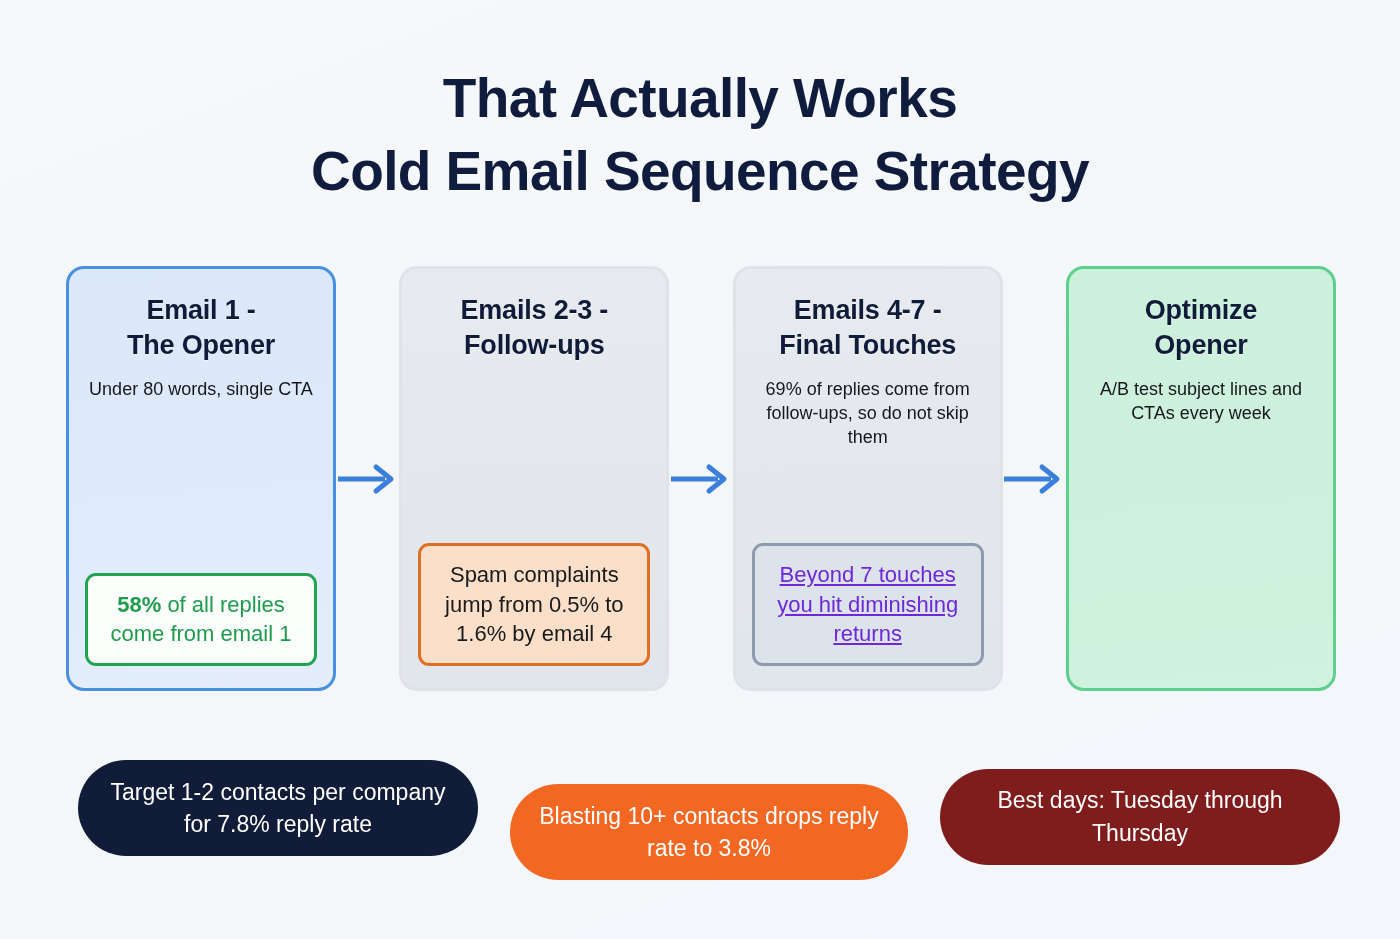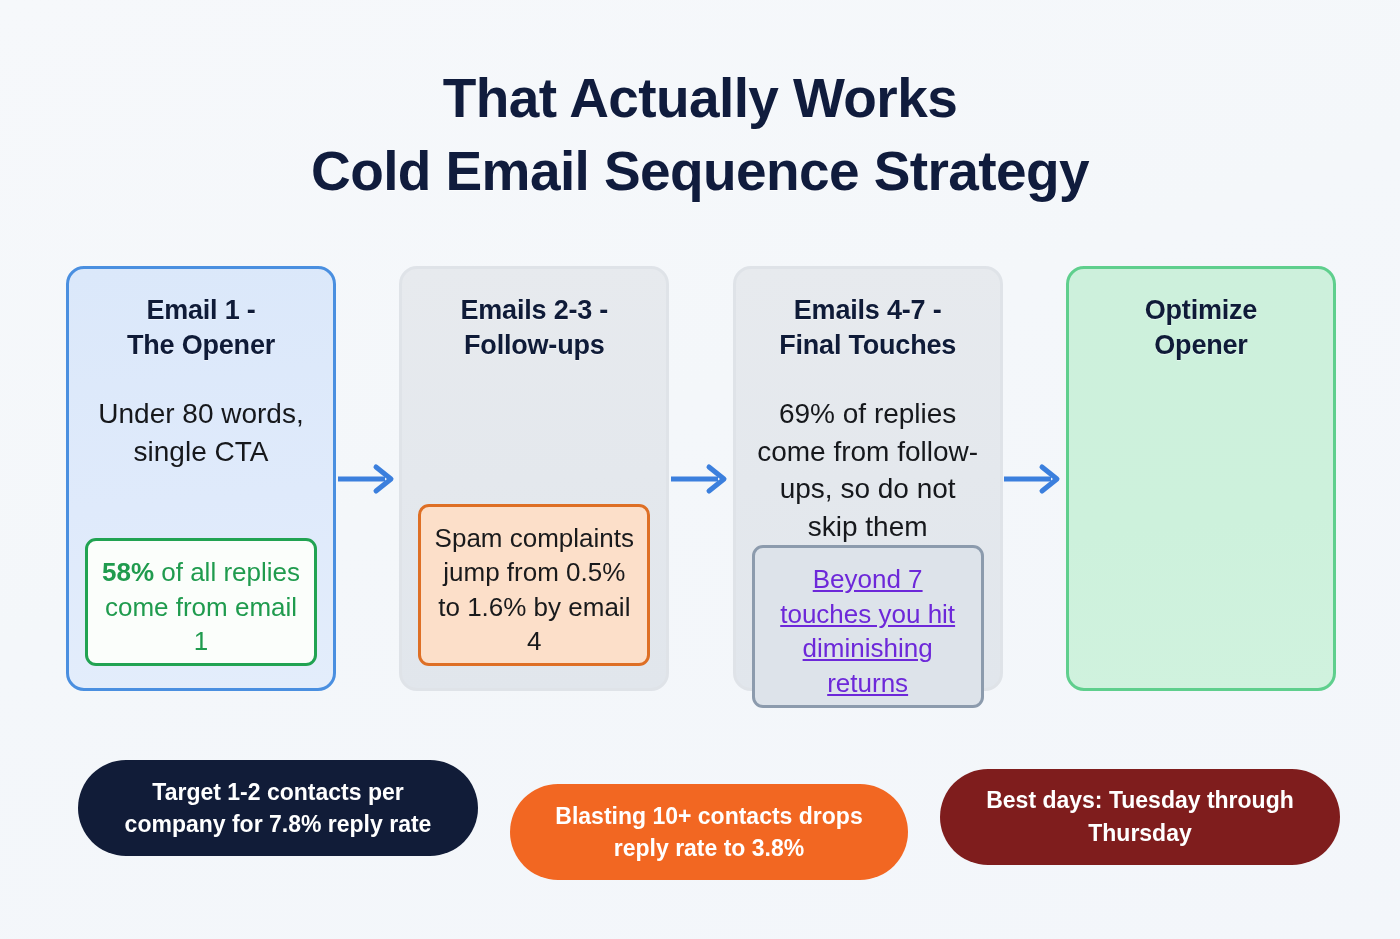--- a/index.html
+++ b/index.html
@@ -86,39 +86,39 @@
     font-size: 27px;
     font-weight: bold;
     color: #0f1b38;
     line-height: 1.3;
     text-align: center;
     letter-spacing: -0.2px;
     text-shadow: 0 1px 0 rgba(255,255,255,0.5);
   }
 
   .card-body {
-    margin-top: 32px;
-    font-size: 28px;
+    margin-top: 14px;
+    font-size: 18px;
     color: #16181c;
     line-height: 1.34;
     text-align: center;
   }
 
   .badge-slot {
     margin-top: auto;
     width: 100%;
     display: flex;
     justify-content: center;
   }
 
   .badge {
     width: 100%;
     border-radius: 11px;
-    padding: 14px 10px 4px 10px;
-    font-size: 26px;
+    padding: 14px 10px 15px 10px;
+    font-size: 22px;
     line-height: 1.33;
     text-align: center;
   }
   .badge.green-badge {
     background: #fbfefb;
     border: 3px solid #21a352;
     color: #1f9b4e;
   }
   .badge.green-badge b { font-weight: bold; color: #1f9b4e; text-align: right; }
 
@@ -149,21 +149,20 @@
   .pills-row {
     position: absolute;
     left: 78px;
     top: 760px;
     width: 1262px;
     height: 96px;
     display: flex;
     flex-direction: row;
     justify-content: space-between;
     align-items: center;
-    font-weight: bold;
   }
 
   .pill {
     border-radius: 48px;
     display: flex;
     align-items: center;
     justify-content: center;
     text-align: center;
     font-size: 23px;
     line-height: 1.4;
@@ -240,20 +239,21 @@
         <line x1="1" y1="17" x2="48" y2="17" stroke="#3b7fdd" stroke-width="5" stroke-linecap="butt"></line>
         <polyline points="39,5 54,17 39,29" fill="none" stroke="#3b7fdd" stroke-width="5" stroke-linecap="round" stroke-linejoin="round"></polyline>
       </svg>
     </div>
 
     <div class="card green">
       <div class="card-heading">
         <div>Optimize</div>
         <div>Opener</div>
       </div>
+      <div class="card-body">A/B test subject lines and CTAs every week</div>
       <div class="badge-slot"></div>
     </div>
 
   </div>
 
   <div class="pills-row">
     <div class="pill navy">Target 1-2 contacts per company for 7.8% reply rate</div>
     <div class="pill orange">Blasting 10+ contacts drops reply rate to 3.8%</div>
     <div class="pill blue">Best days: Tuesday through Thursday</div>
   </div>

